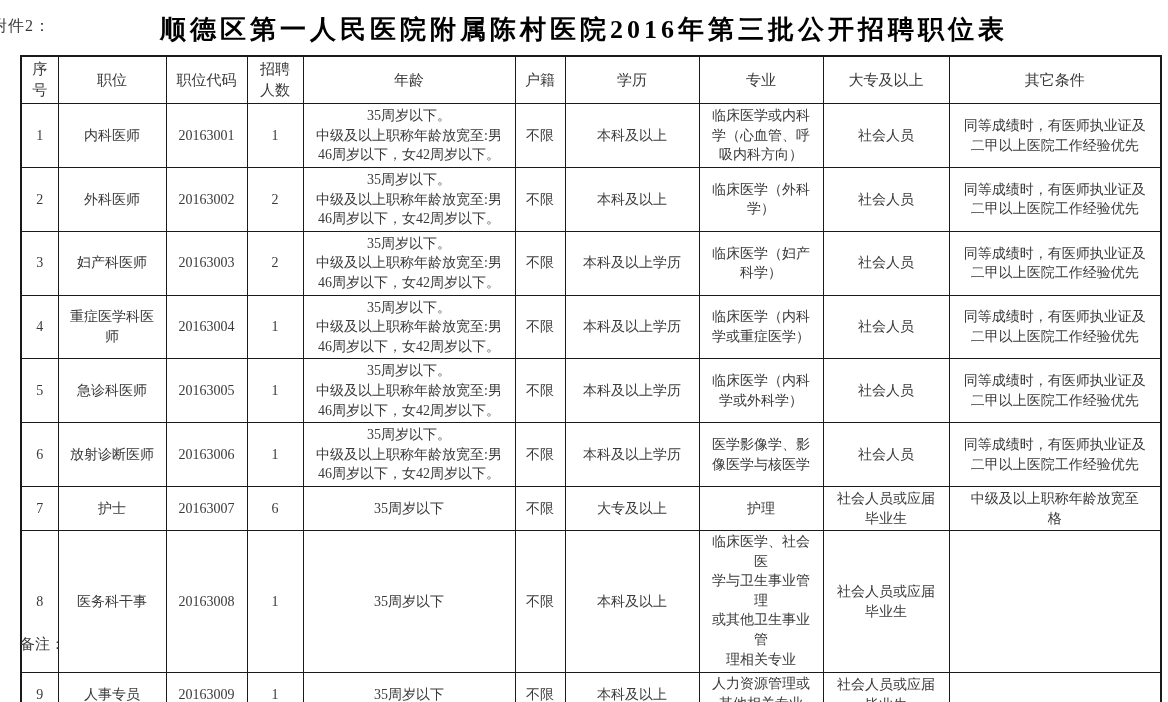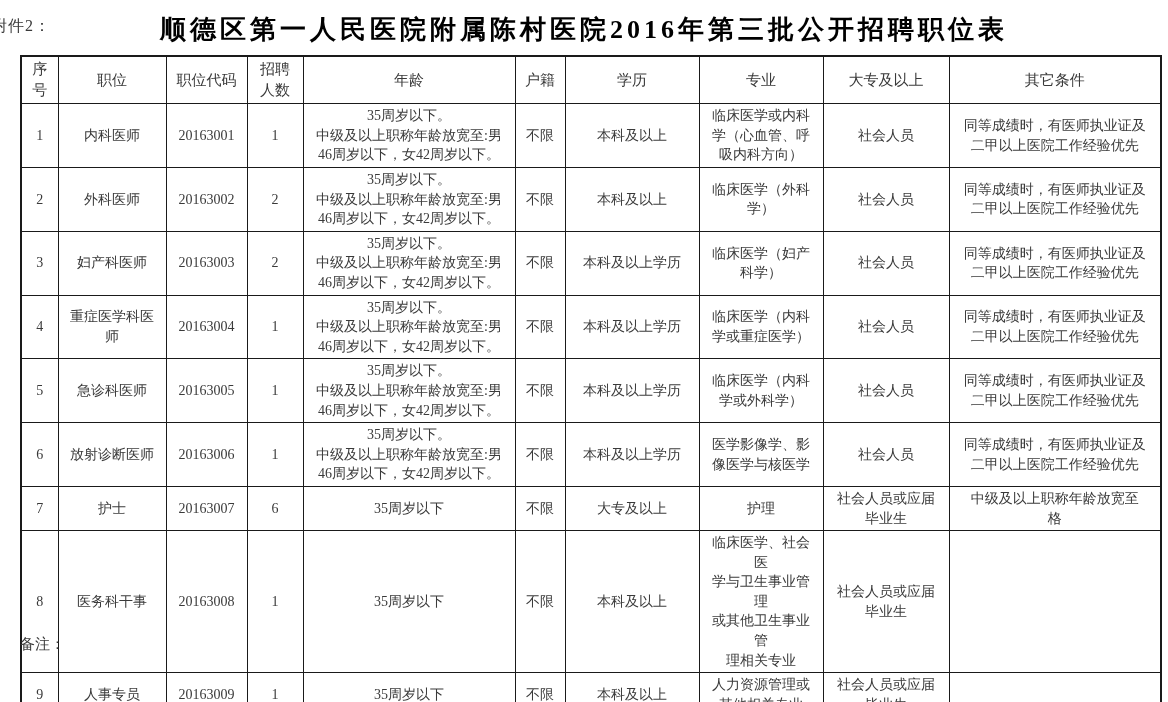--- a/index.html
+++ b/index.html
@@ -52,20 +52,21 @@
     font-size:13px;
     line-height:1.5;
     padding:1px 4px;
   }
   td.major{ padding:2px 10px;margin-top:9px; }
   td.major-left{
     text-align:left;
     font-size:13px;
     padding:2px 8px;
     line-height:1.5;
+    font-family:Liberation Mono, monospace;
   }
   td.other{ padding:2px 4px; }
   .notes{
     position:absolute;left:20px;top:636px;
     font-size:15px;color:#3a3a3a;line-height:1.35;font-family:Liberation Mono, monospace;
   }
   .notes .note-line{ margin:0 0 2px 0; }
 </style>
 </head>
 <body>

